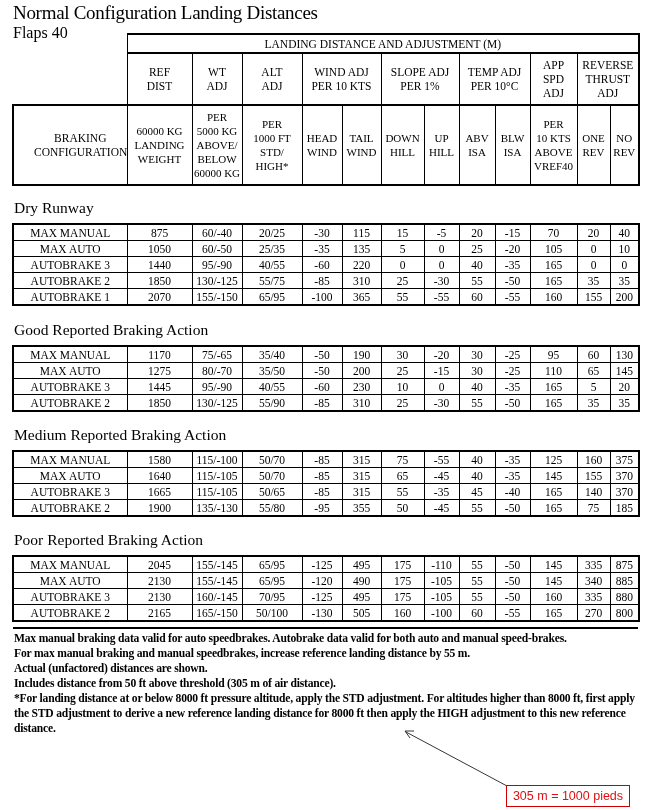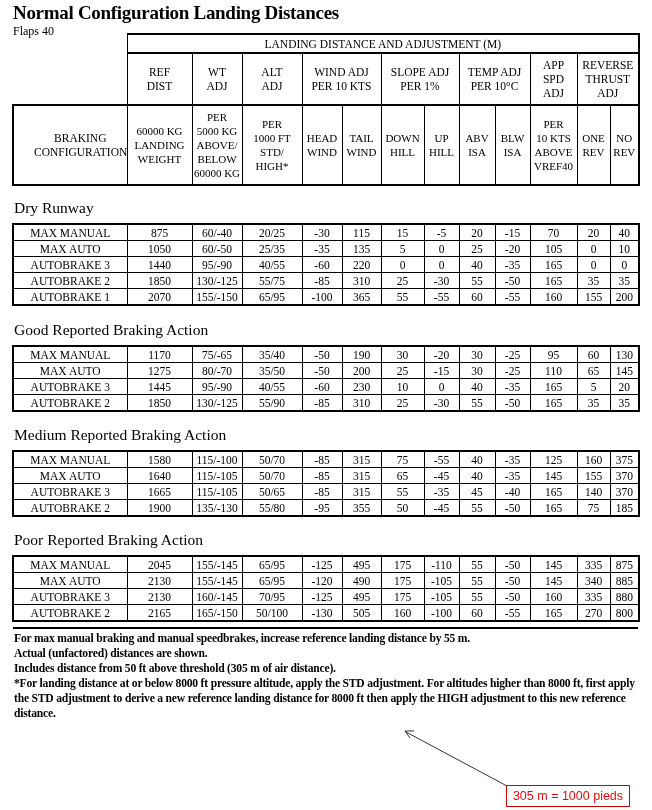--- a/index.html
+++ b/index.html
@@ -1,18 +1,18 @@
 <!DOCTYPE html>
 <html><head>
 <meta charset="utf-8">
 <style>
   html,body{margin:0;padding:0;background:#fff;}
   body{width:652px;height:810px;position:relative;overflow:hidden;font-family:"Liberation Serif","DejaVu Serif",serif;color:#000;}
-  .title{position:absolute;left:13px;top:2px;font-size:19px;font-weight:bold;letter-spacing:-0.3px;}
-  .subtitle{position:absolute;left:13px;top:24px;font-size:12px;}
+  .title{position:absolute;left:13px;top:2px;font-size:19px;font-weight:normal;letter-spacing:-0.3px;}
+  .subtitle{position:absolute;left:13px;top:24px;font-size:16px;}
   table{border-collapse:collapse;position:absolute;table-layout:fixed;}
   td{padding:0;text-align:center;vertical-align:middle;font-size:11.5px;line-height:13.5px;border:1px solid #000;overflow:hidden;white-space:nowrap;}
   .hdr td{font-size:11.5px;line-height:14px;}
   .thick-top{border-top:2px solid #000;}
   .thick-bottom{border-bottom:2px solid #000;}
   .thick-left{border-left:2px solid #000;}
   .thick-right{border-right:2px solid #000;}
   .noborder{border:none;}
   .section-title{position:absolute;left:14px;font-size:15.5px;}
   .data td{height:15px;font-size:11.5px;line-height:14px;}
@@ -492,20 +492,21 @@
           <td>270</td>
           <td>800</td>
         </tr>
       </tbody>
     </table>
   </div>
 
 <div class="sep-line"></div>
 
 <div class="notes">
+  <p>Max manual braking data valid for auto speedbrakes. Autobrake data valid for both auto and manual speed-brakes.</p>
   <p>For max manual braking and manual speedbrakes, increase reference landing distance by 55 m.</p>
   <p>Actual (unfactored) distances are shown.</p>
   <p>Includes distance from 50 ft above threshold (305 m of air distance).</p>
   <p>*For landing distance at or below 8000 ft pressure altitude, apply the STD adjustment. For altitudes higher than 8000 ft, first apply the STD adjustment to derive a new reference landing distance for 8000 ft then apply the HIGH adjustment to this new reference distance.</p>
 </div>
 
 <svg class="arrow">
   <line x1="507" y1="786" x2="406" y2="732" stroke="#000" stroke-width="0.8"></line>
   <polyline points="414,731 405,731 410,738" fill="none" stroke="#000" stroke-width="0.8"></polyline>
 </svg>

